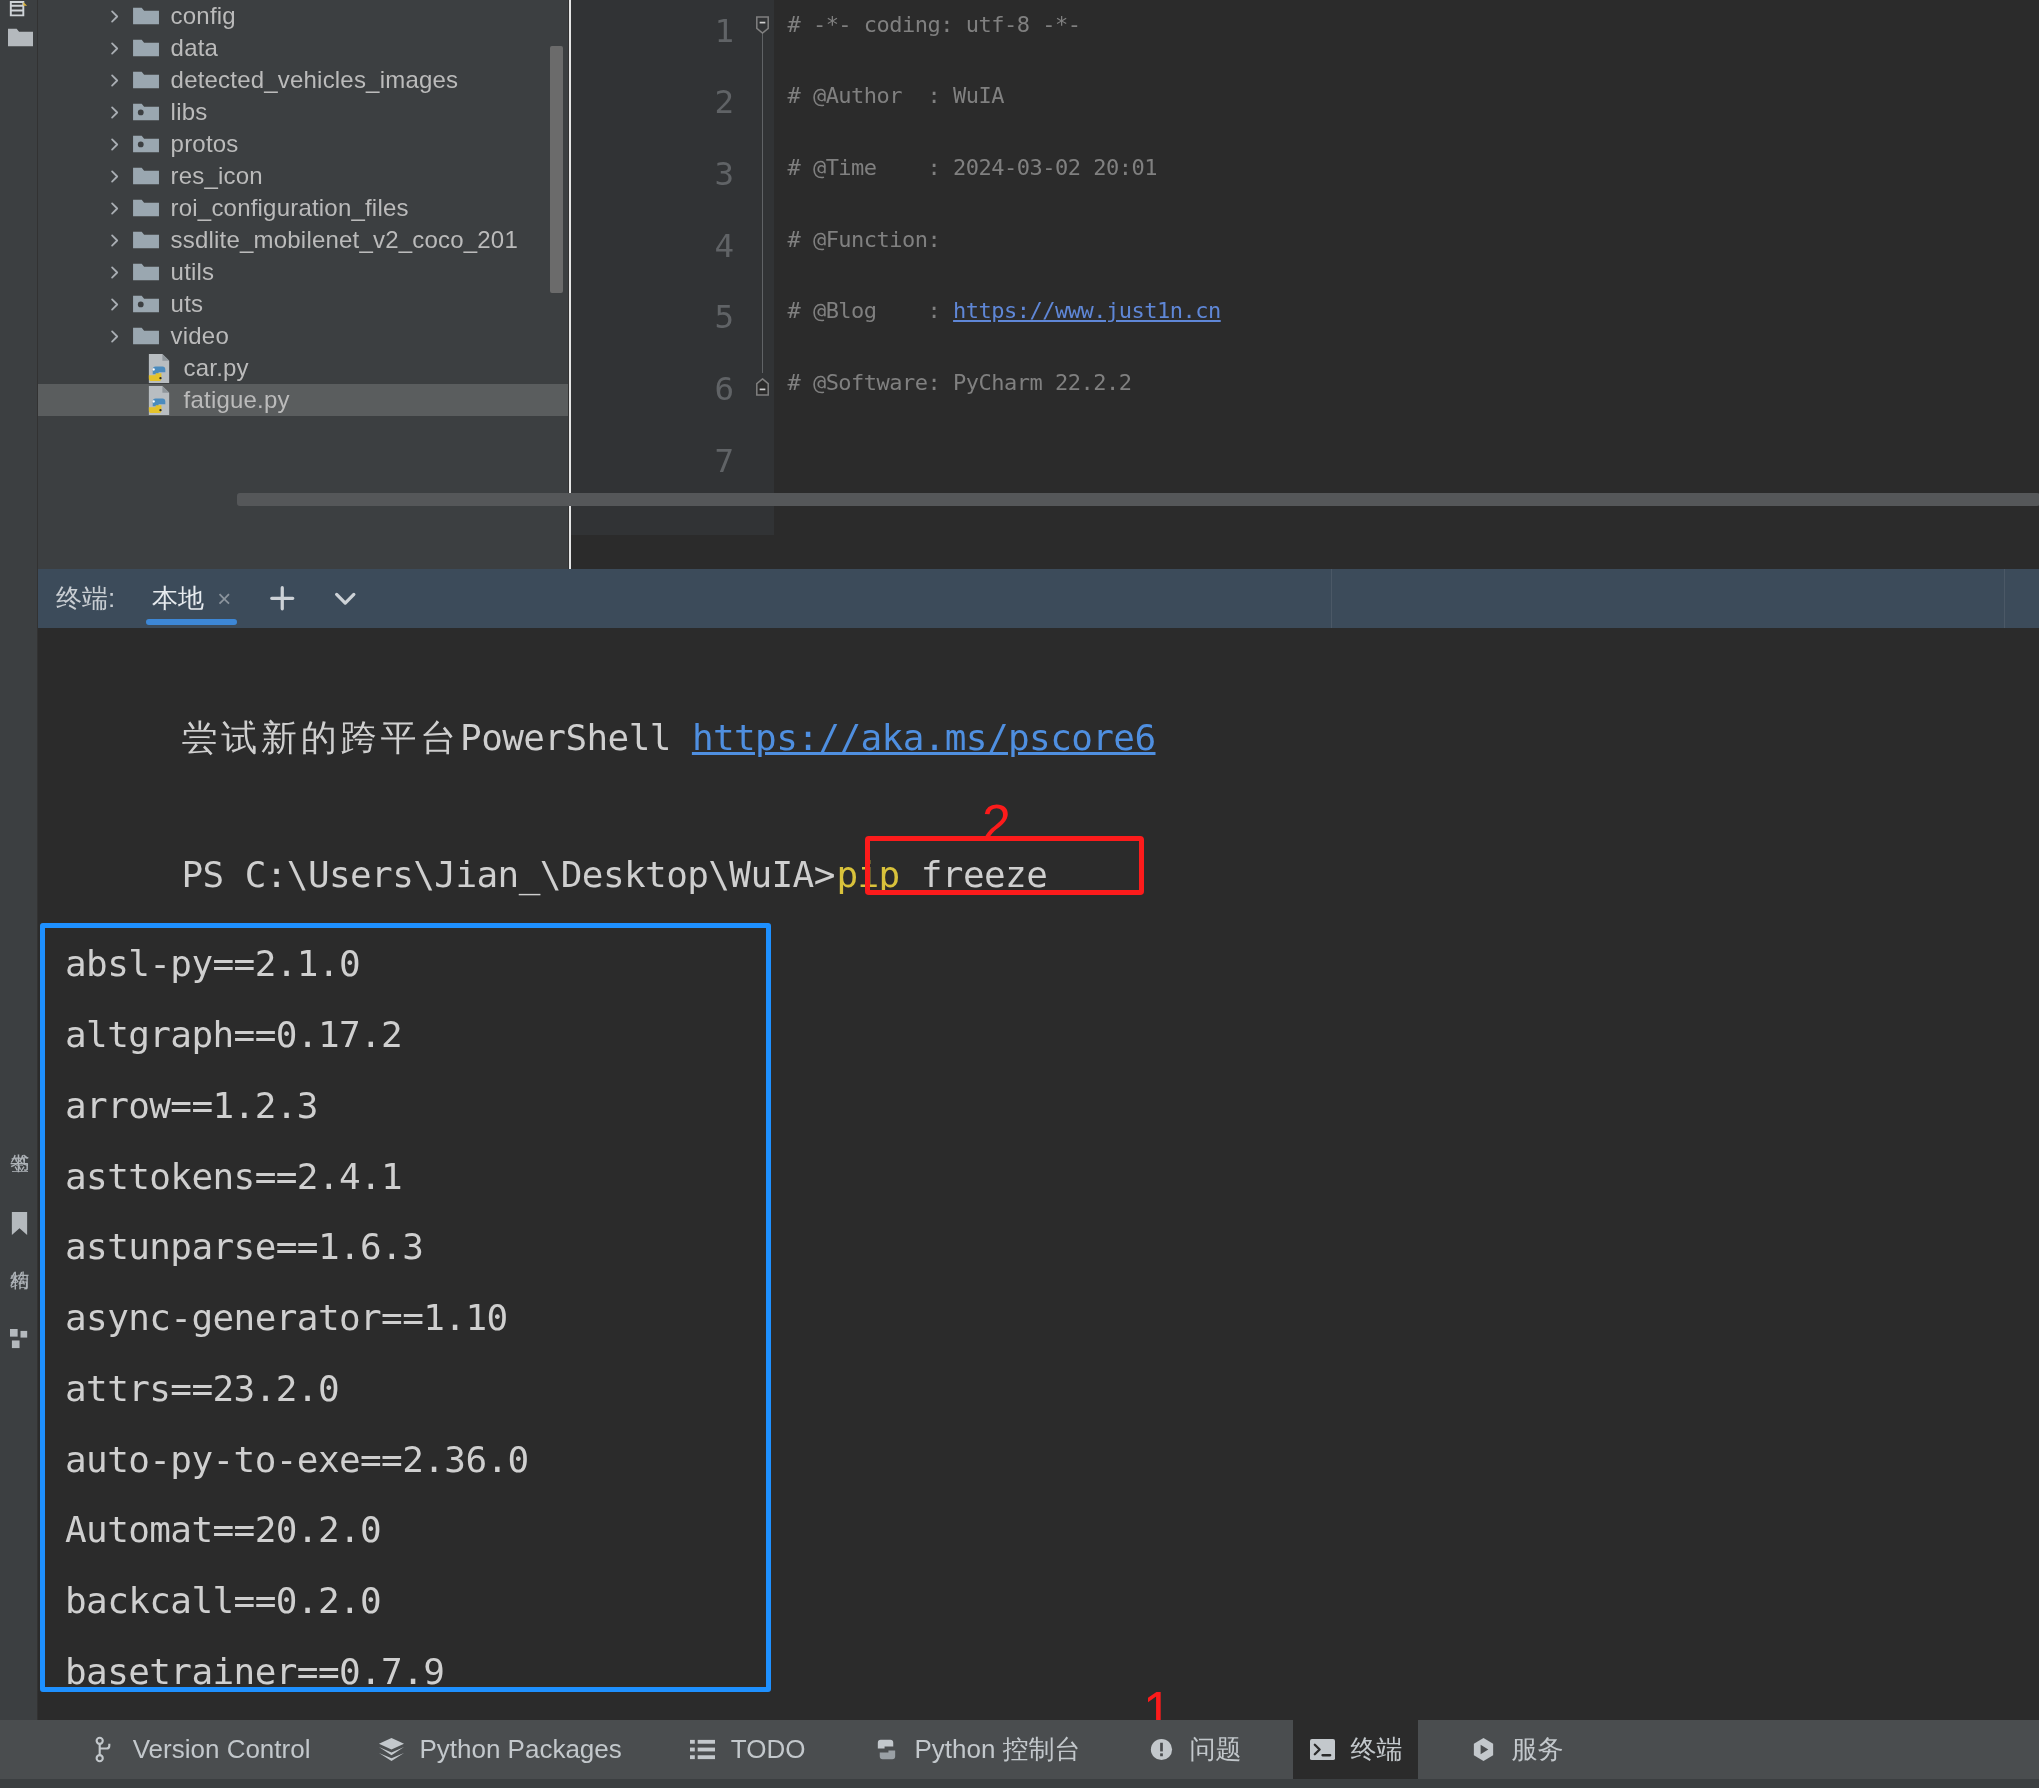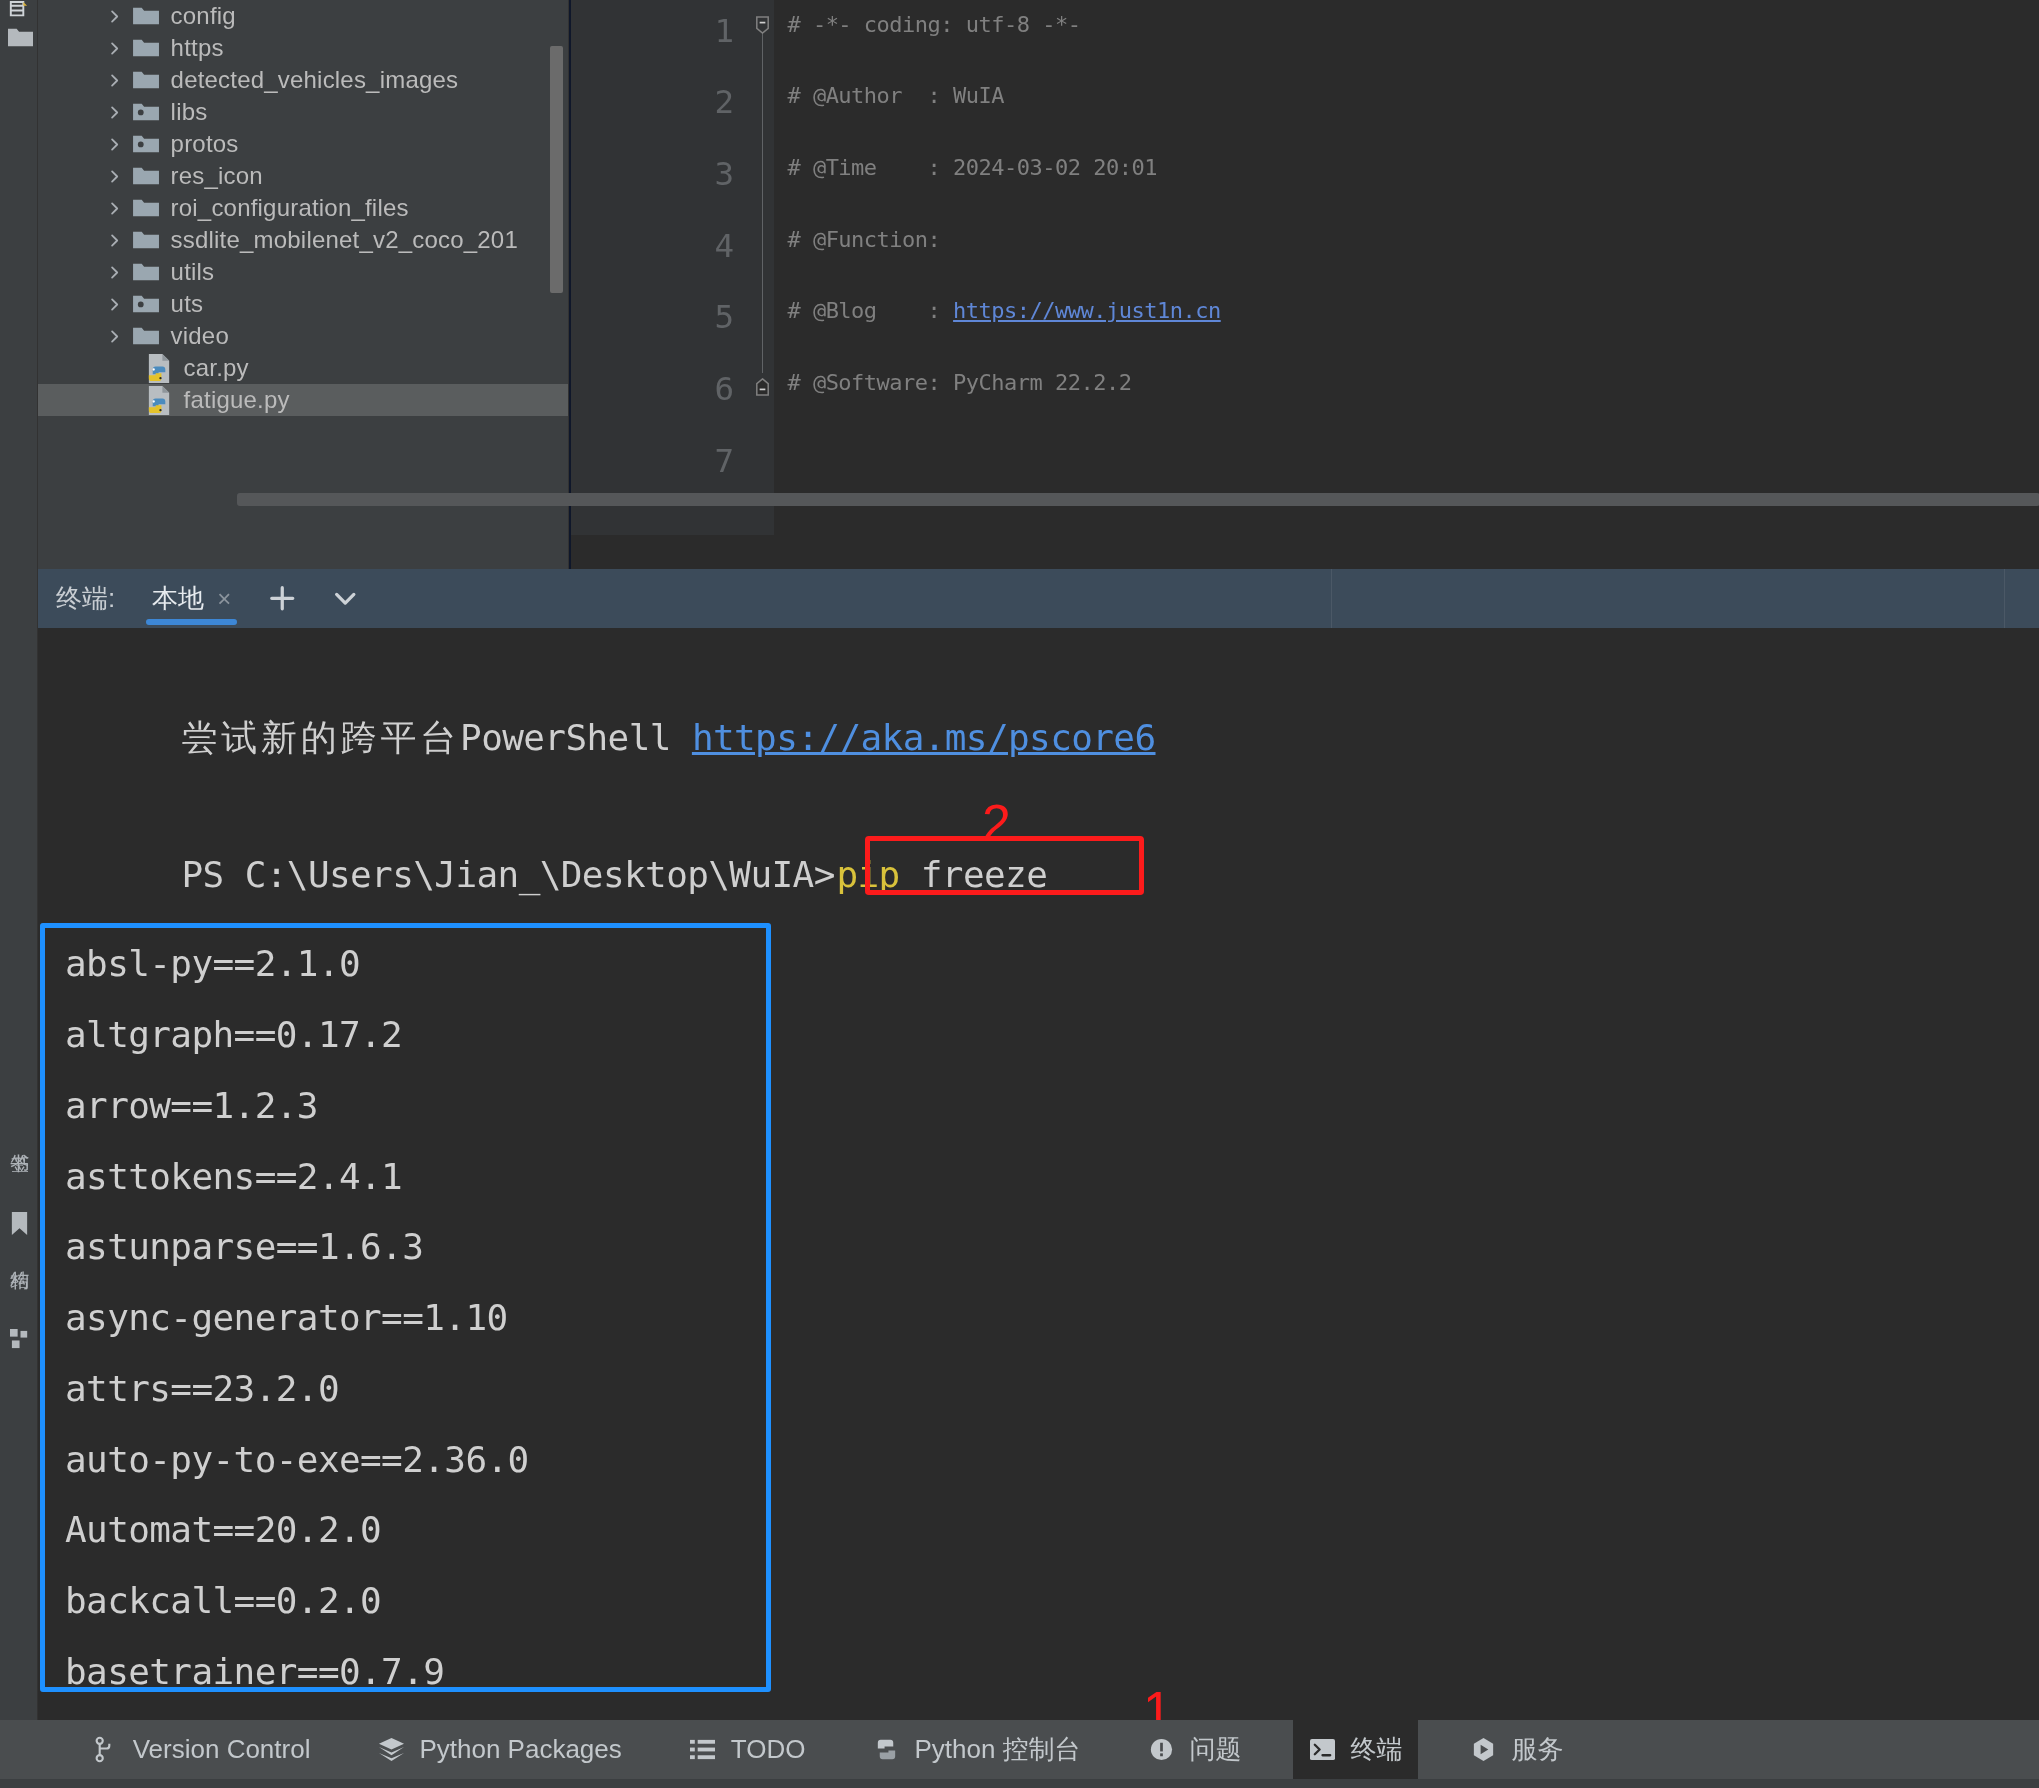--- a/index.html
+++ b/index.html
@@ -2,21 +2,21 @@
 <html><head>
 <meta charset="utf-8">
 <style>
   * { box-sizing: border-box; margin: 0; padding: 0; }
   html, body {
     width: 2040px; height: 1788px;
     background: #2b2b2b;
     font-family: "Liberation Sans", sans-serif;
     overflow: hidden;
   }
-  #root { position: relative; width: 2040px; height: 1788px; background: #0f172a; }
+  #root { position: relative; width: 2040px; height: 1788px; background: #e5e5e5; }
 
   
   #top-area { position: absolute; left: 0; top: 0; width: 2040px; height: 569px; }
 
   
   .rail-top {
     position: absolute; left: 0; top: 0; width: 38px; height: 569px;
     background: #3c3f41; border-right: 1px solid #323232;
   }
   .rail-icon-wrap { position: absolute; left: 5.7px; }
@@ -209,21 +209,21 @@
             <span class="chev">
               <svg width="17" height="17" viewBox="0 0 18 18">
                 <path d="M6 3 L12 9 L6 15" fill="none" stroke="#a9aeb3" stroke-width="2.1" stroke-linecap="round" stroke-linejoin="round"></path>
               </svg>
             </span>
             <span class="ico">
               <svg width="29" height="24" viewBox="0 0 30 25">
                 <path d="M1 4 h9 l2.5 3 H28 v14 H1 Z" fill="#9aa7b0"></path>
               </svg>
             </span>
-            <span class="tree-label">https</span>
+            <span class="tree-label">data</span>
           </div>
           <div class="tree-row folder">
             <span class="chev">
               <svg width="17" height="17" viewBox="0 0 18 18">
                 <path d="M6 3 L12 9 L6 15" fill="none" stroke="#a9aeb3" stroke-width="2.1" stroke-linecap="round" stroke-linejoin="round"></path>
               </svg>
             </span>
             <span class="ico">
               <svg width="29" height="24" viewBox="0 0 30 25">
                 <path d="M1 4 h9 l2.5 3 H28 v14 H1 Z" fill="#9aa7b0"></path>

